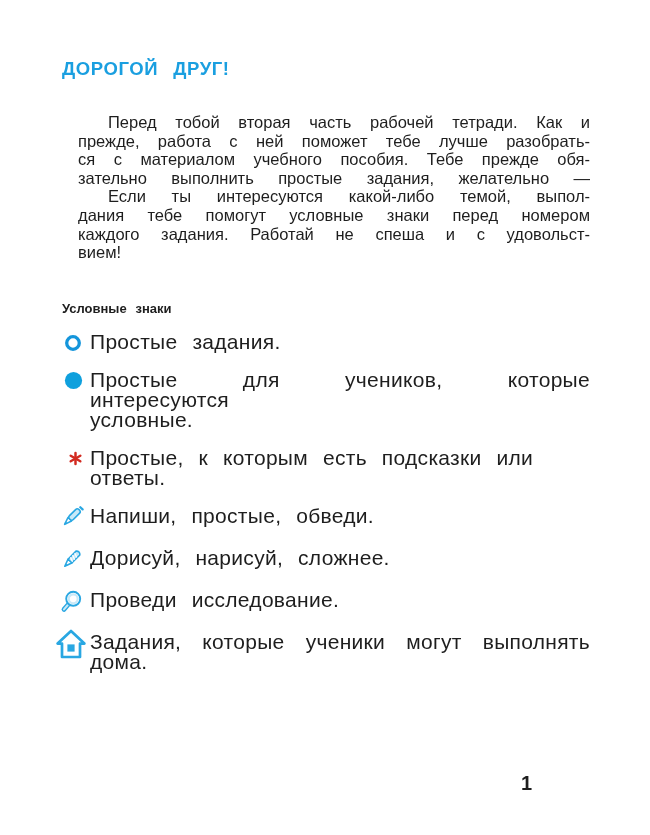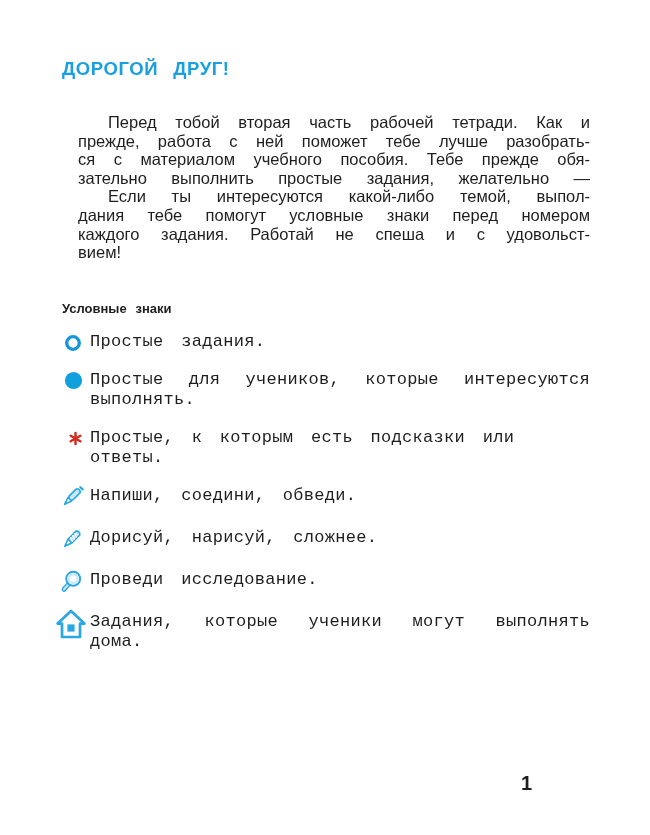--- a/index.html
+++ b/index.html
@@ -59,22 +59,22 @@
   .circle-outline-icon svg{margin:2px 0 0 2px;}
   .circle-light-icon svg{margin:2px 0 0 2px;}
   .circle-filled-icon svg{margin:1px 0 0 2px;}
   .asterisk-icon svg{margin:3px 0 0 6px;}
   .pen-icon svg{margin:-2px 0 0 -3px;}
   .pencil-icon svg{margin:-2px 0 0 -3px;}
   .magnifier-icon svg{margin:-2px 0 0 -3px;}
   .house-icon svg{margin:-4px 0 0 -8px;}
   .legend-text{
     flex:1;
-    font-family:Liberation Mono, monospace;
-    font-size:17px;
+    font-family:Liberation Sans, sans-serif;
+    font-size:21px;
     line-height:20px;
     letter-spacing:0.3px;
     word-spacing:0.42em;
     color:var(--c-text,#1e1e1e);
   }
   .page-number{
     position:absolute;
     left:521px;top:772px;
     font-size:20px;
     font-weight:bold;
@@ -117,21 +117,21 @@
           </div>
         </div>
         <div class="legend-item">
           <span class="legend-icon circle-filled-icon">
             <svg width="19" height="19" viewBox="0 0 19 19">
               <circle cx="9.5" cy="9.5" r="8.6" style="fill:var(--c-fill)"></circle>
             </svg>
           </span>
           <div class="legend-text">
             <div class="line just">Простые для учеников, которые интересуются</div>
-            <div class="line">выполнять.</div>
+            <div class="line">условные.</div>
           </div>
         </div>
         <div class="legend-item">
           <span class="legend-icon asterisk-icon">
             <svg width="15" height="15" viewBox="0 0 20 20">
               <g style="stroke:var(--c-red);stroke-width:3.3;stroke-linecap:round">
                 <path d="M10 2.6 L10 17.4"></path>
                 <path d="M10 2.6 L10 17.4" transform="rotate(60 10 10)"></path>
                 <path d="M10 2.6 L10 17.4" transform="rotate(120 10 10)"></path>
               </g>
@@ -146,21 +146,21 @@
             <svg width="26" height="26" viewBox="0 0 26 26">
               <g transform="rotate(45 13 13)">
                 <rect x="10.3" y="2.8" width="5.4" height="13.4" rx="2.4" style="fill:var(--c-iconfill);stroke:var(--c-icon);stroke-width:1.6"></rect>
                 <path d="M13 23.4 L10.5 16.2 L15.5 16.2 Z" style="fill:#fff;stroke:var(--c-icon);stroke-width:1.6;stroke-linejoin:round"></path>
                 <circle cx="13" cy="21.9" r="1.05" style="fill:var(--c-icon)"></circle>
               </g>
               <path d="M21.3 3.2 l2.3 2.2" style="stroke:var(--c-icon);stroke-width:2.2;stroke-linecap:round"></path>
             </svg>
           </span>
           <div class="legend-text">
-            <div class="line">Напиши, соедини, обведи.</div>
+            <div class="line">Напиши, простые, обведи.</div>
           </div>
         </div>
         <div class="legend-item">
           <span class="legend-icon pencil-icon">
             <svg width="26" height="26" viewBox="0 0 26 26">
               <g transform="rotate(45 13 13)">
                 <path d="M10.3 4.6 Q13 1.6 15.7 4.6 L15.7 16 L10.3 16 Z" style="fill:var(--c-iconfill);stroke:var(--c-icon);stroke-width:1.6;stroke-linejoin:round"></path>
                 <path d="M10.6 6.8 L15.4 8.6 M10.6 9.8 L15.4 11.6 M10.6 12.8 L15.4 14.6" style="stroke:#ffffff;stroke-width:1.2"></path>
                 <path d="M10.3 16 L15.7 16 L13 23.2 Z" style="fill:#fff;stroke:var(--c-icon);stroke-width:1.6;stroke-linejoin:round"></path>
                 <path d="M12.1 20.7 L13.9 20.7 L13 23.2 Z" style="fill:var(--c-icon)"></path>

